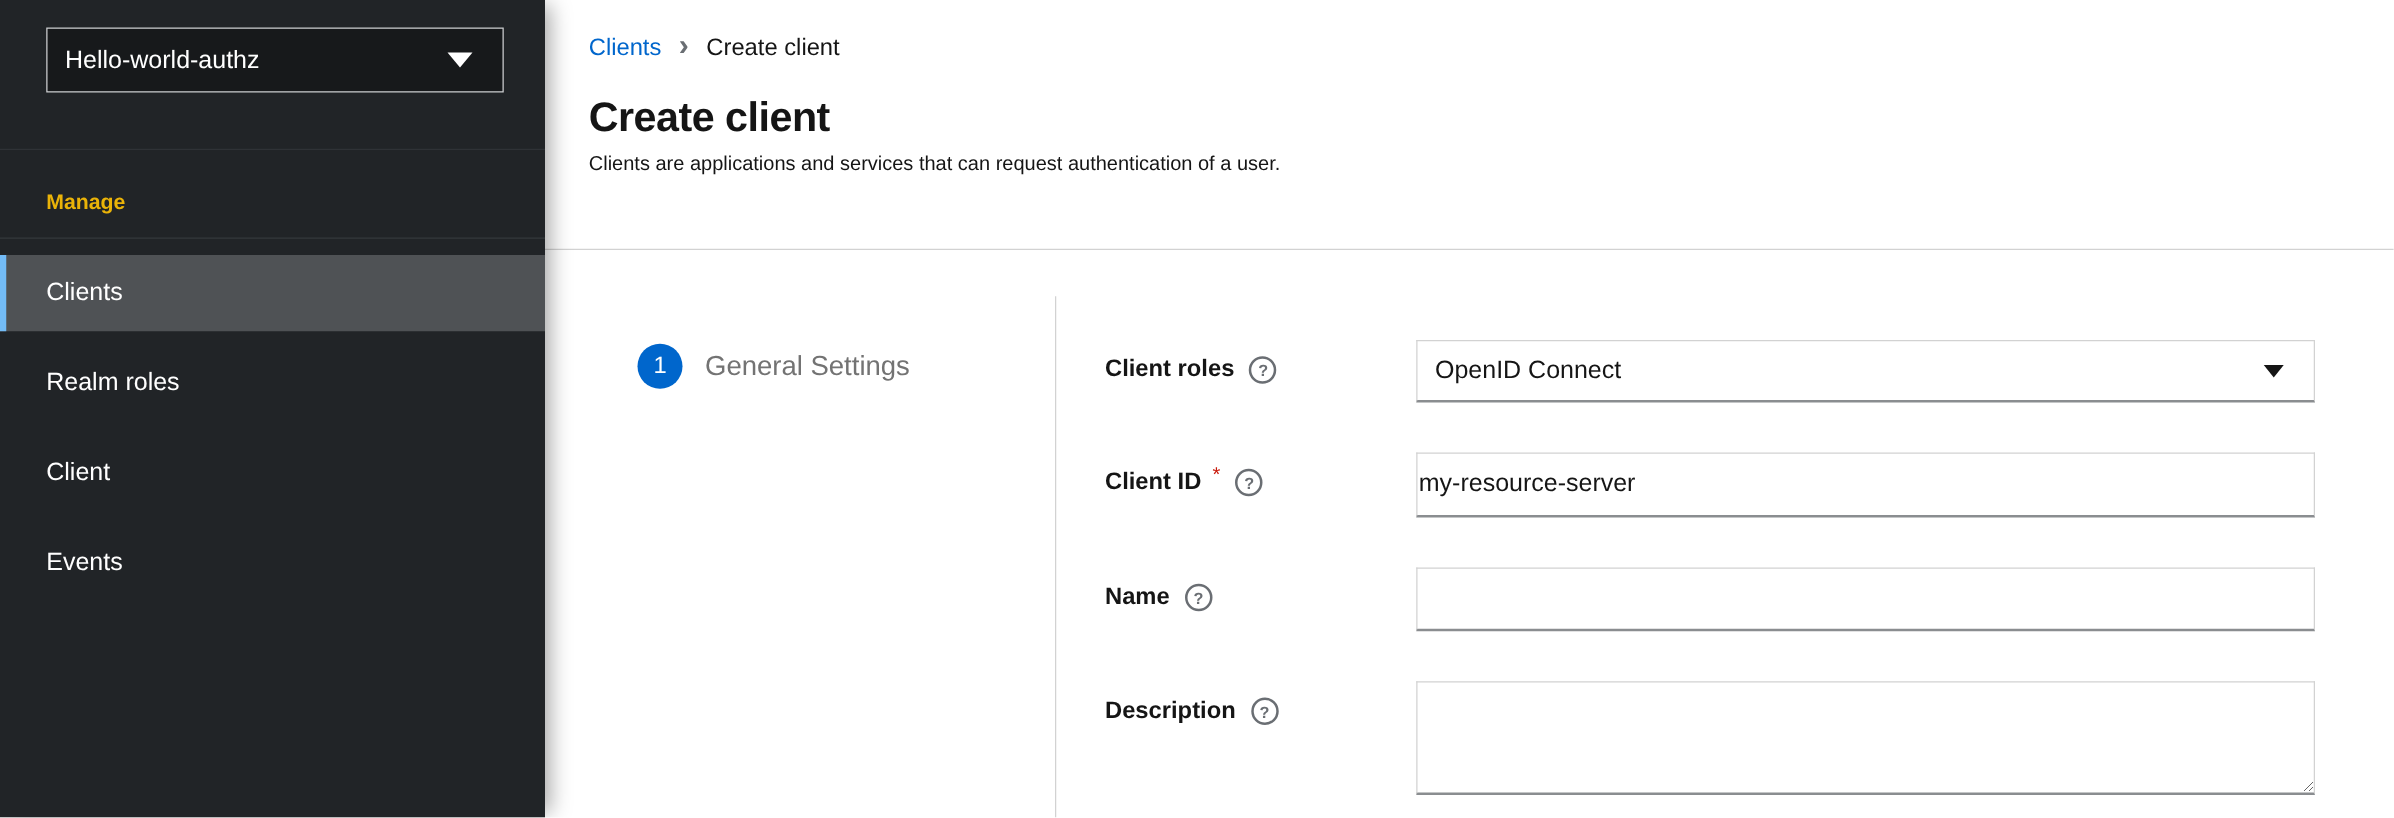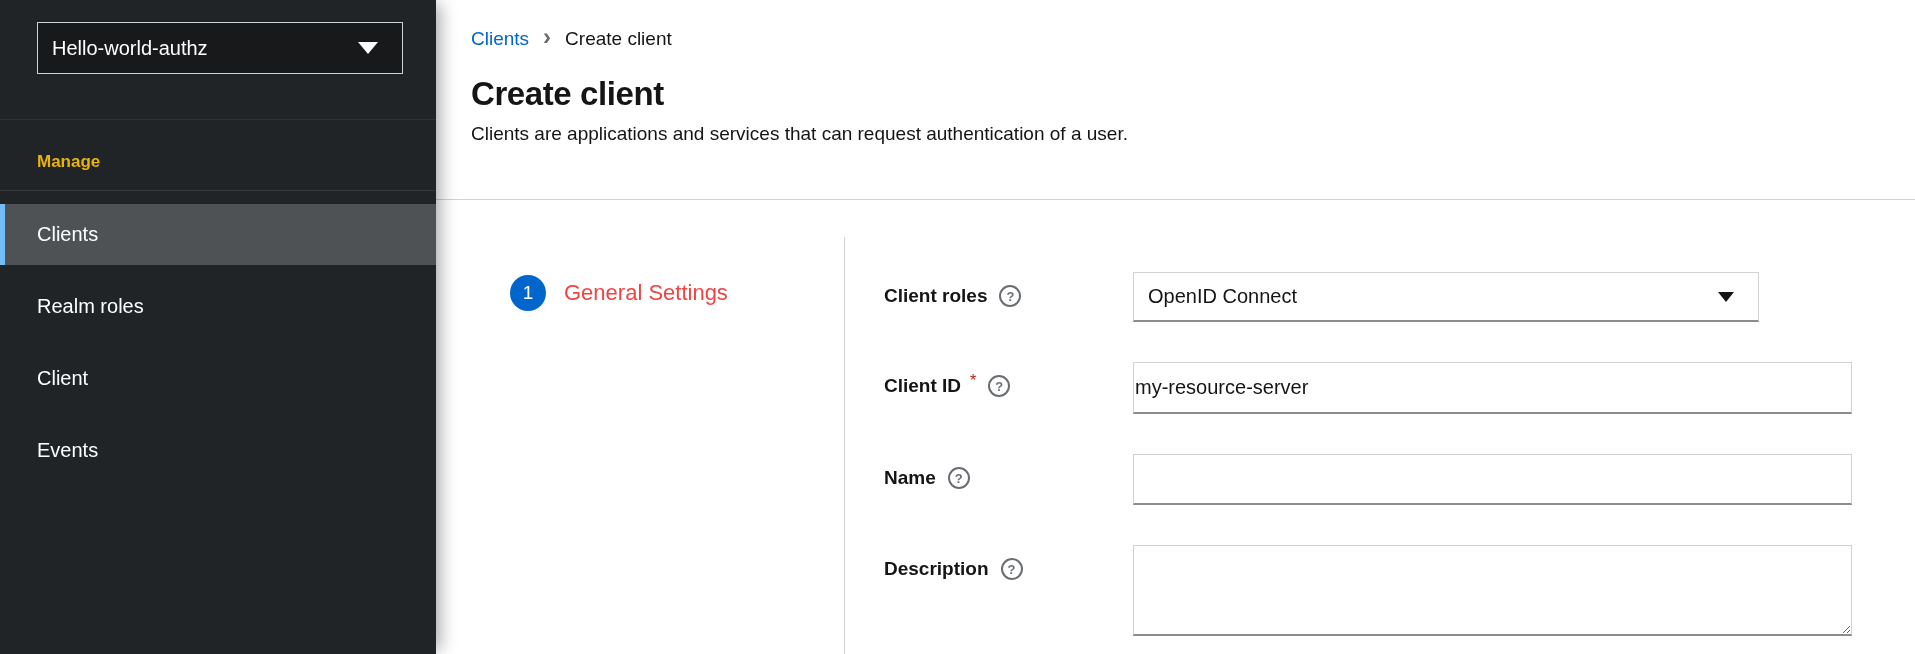--- a/index.html
+++ b/index.html
@@ -52,57 +52,57 @@
 
   .page-header {
     height: 200px; padding: 27px 0 0 35px;
     border-bottom: 1px solid #d2d2d2;
   }
   .breadcrumb { display: flex; align-items: center; font-size: 19px; }
   .breadcrumb-link { color: #0066cc; text-decoration: none; cursor: pointer; }
   .breadcrumb-sep { color: #6a6e73; font-size: 24px; font-weight: 700; margin: 0 14px; line-height: 1; position: relative; top: -2px; }
   .breadcrumb-current { color: #151515; }
   .page-title { margin-top: 24px; font-size: 33px; font-weight: 600; letter-spacing: -0.4px; color: #151515; }
-  .page-subtitle { margin-top: 10px; font-size: 19px; color: #151515; }
+  .page-subtitle { margin-top: 10px; font-size: 16px; color: #151515; }
 
   .wizard-row { display: flex; height: 454px; }
 
   .wizard-col { width: 409px; position: relative; flex-shrink: 0; }
   .wizard-col::after {
     content: ""; position: absolute; right: 0; top: 37px; bottom: 0;
     width: 1px; background: #d2d2d2;
   }
   .wizard-step {
     margin: 75px 0 0 74px; display: flex; align-items: center; gap: 18px; cursor: pointer;
   }
   .step-circle {
     width: 36px; height: 36px; border-radius: 50%; background: #0066cc;
     color: #fff; font-size: 19px; display: flex; align-items: center; justify-content: center;
     flex-shrink: 0;
   }
-  .step-label { color: #ef4444; font-size: 22px; }
+  .step-label { color: #737373; font-size: 22px; }
 
   .form-col { padding: 72px 0 0 39px; }
   .field-row { display: flex; margin-bottom: 40px; }
   .field-label {
     width: 249px; flex-shrink: 0; padding-top: 13px;
     display: flex; align-items: center;
     font-size: 19px; font-weight: 700; color: #151515;
     align-self: flex-start;
   }
   .required-indicator { color: #c9190b; font-size: 16px; margin-left: 9px; position: relative; top: -5px; font-weight: 400; }
   .help-icon {
     width: 22px; height: 22px; border: 2px solid #6a6e73; border-radius: 50%;
     color: #6a6e73; font-size: 13px; font-weight: 700;
     display: inline-flex; align-items: center; justify-content: center;
     margin-left: 12px; cursor: pointer; flex-shrink: 0;
   }
   .control { width: 719px; }
   .pf-select-toggle {
-    width: 626px; height: 50px; background: #fff;
+    width: 719px; height: 50px; background: #fff;
     border: 1px solid #d2d2d2; border-bottom: 2px solid #8a8d90;
     display: flex; align-items: center; justify-content: space-between;
     padding: 0 24px 0 14px; font-size: 20px; color: #151515; cursor: pointer;
     font-family: inherit;
   }
   .caret-down-dark {
     width: 0; height: 0;
     border-left: 8px solid transparent; border-right: 8px solid transparent;
     border-top: 10px solid #151515;
   }

